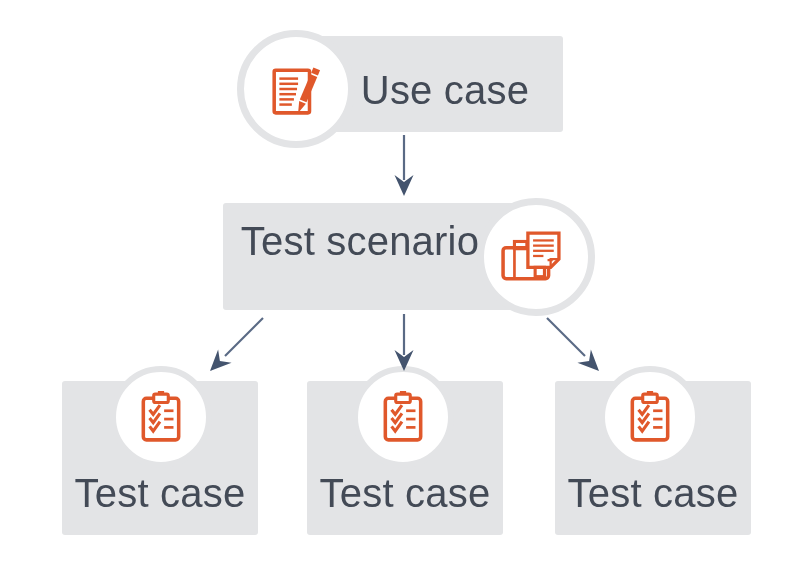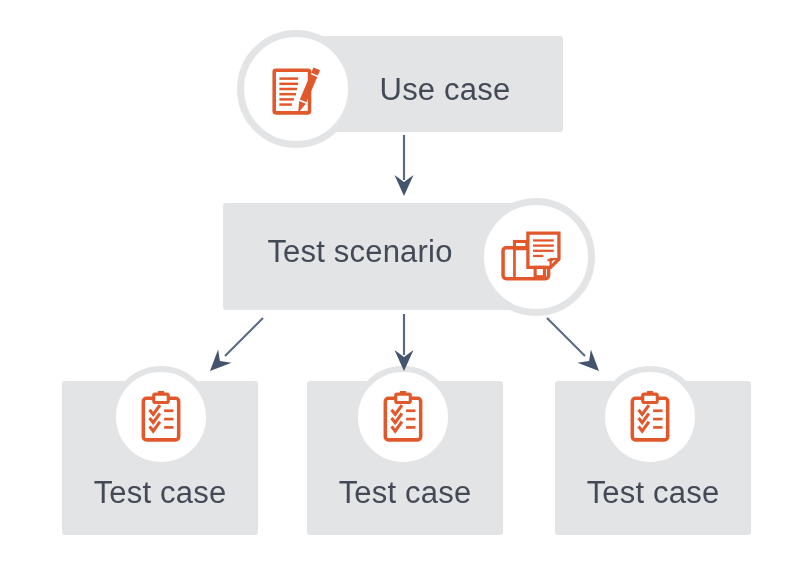--- a/index.html
+++ b/index.html
@@ -20,21 +20,21 @@
     position:absolute;background:var(--box);border-radius:3px;z-index:1;
   }
   .node-circle{
     position:absolute;background:var(--circle);border-radius:50%;z-index:2;
     display:flex;align-items:center;justify-content:center;
     box-sizing:border-box;
   }
   .ring-7{border:7px solid var(--box);}
   .ring-6{border:6px solid var(--box);}
   .node-label{
-    position:absolute;z-index:3;color:var(--text);font-size:31px;
+    position:absolute;z-index:3;color:var(--text);font-size:40px;
     display:flex;align-items:center;justify-content:center;
     letter-spacing:0.2px;line-height:1.15;white-space:nowrap;text-align:center;
   }
   .arrow-layer{position:absolute;left:0;top:0;z-index:4;pointer-events:none;}
   .icon-stroke{fill:none;stroke:var(--accent);}
   .icon-fill{fill:var(--accent);stroke:none;}
   .icon-white{fill:#fff;stroke:var(--accent);}
 </style>
 </head>
 <body>
@@ -73,21 +73,21 @@
       <g class="icon-stroke" stroke-width="2.2">
         <line x1="31" y1="9" x2="51" y2="9"></line>
         <line x1="31" y1="14" x2="51" y2="14"></line>
         <line x1="31" y1="19" x2="51" y2="19"></line>
         <line x1="31" y1="24" x2="41" y2="24"></line>
         <line x1="45" y1="28" x2="50" y2="28"></line>
       </g>
       <rect class="icon-stroke" x="33" y="35" width="9" height="9" stroke-width="3"></rect>
     </svg>
   </div>
-  <div class="node-label" style="left:235px;top:214px;width:250px;height:76px;">Test scenario</div>
+  <div class="node-label" style="left:235px;top:203px;width:250px;height:76px;">Test scenario</div>
 
   <div class="node-box" style="left:62px;top:381px;width:196px;height:154px;"></div>
   <div class="node-circle ring-6" style="left:110px;top:366px;width:102px;height:102px;">
     <svg width="42" height="52" viewBox="0 0 40 50">
       <rect class="icon-stroke" x="3" y="7" width="34" height="40" rx="3" stroke-width="3.4"></rect>
       <rect class="icon-white" x="13" y="3" width="14" height="8" rx="1.5" stroke-width="3"></rect>
       <rect class="icon-fill" x="17" y="0" width="6" height="3"></rect>
       <g class="icon-stroke" stroke-width="3">
         <path d="M9 18 l3.5 4.5 l6.5 -9"></path>
         <path d="M9 26 l3.5 4.5 l6.5 -9"></path>

